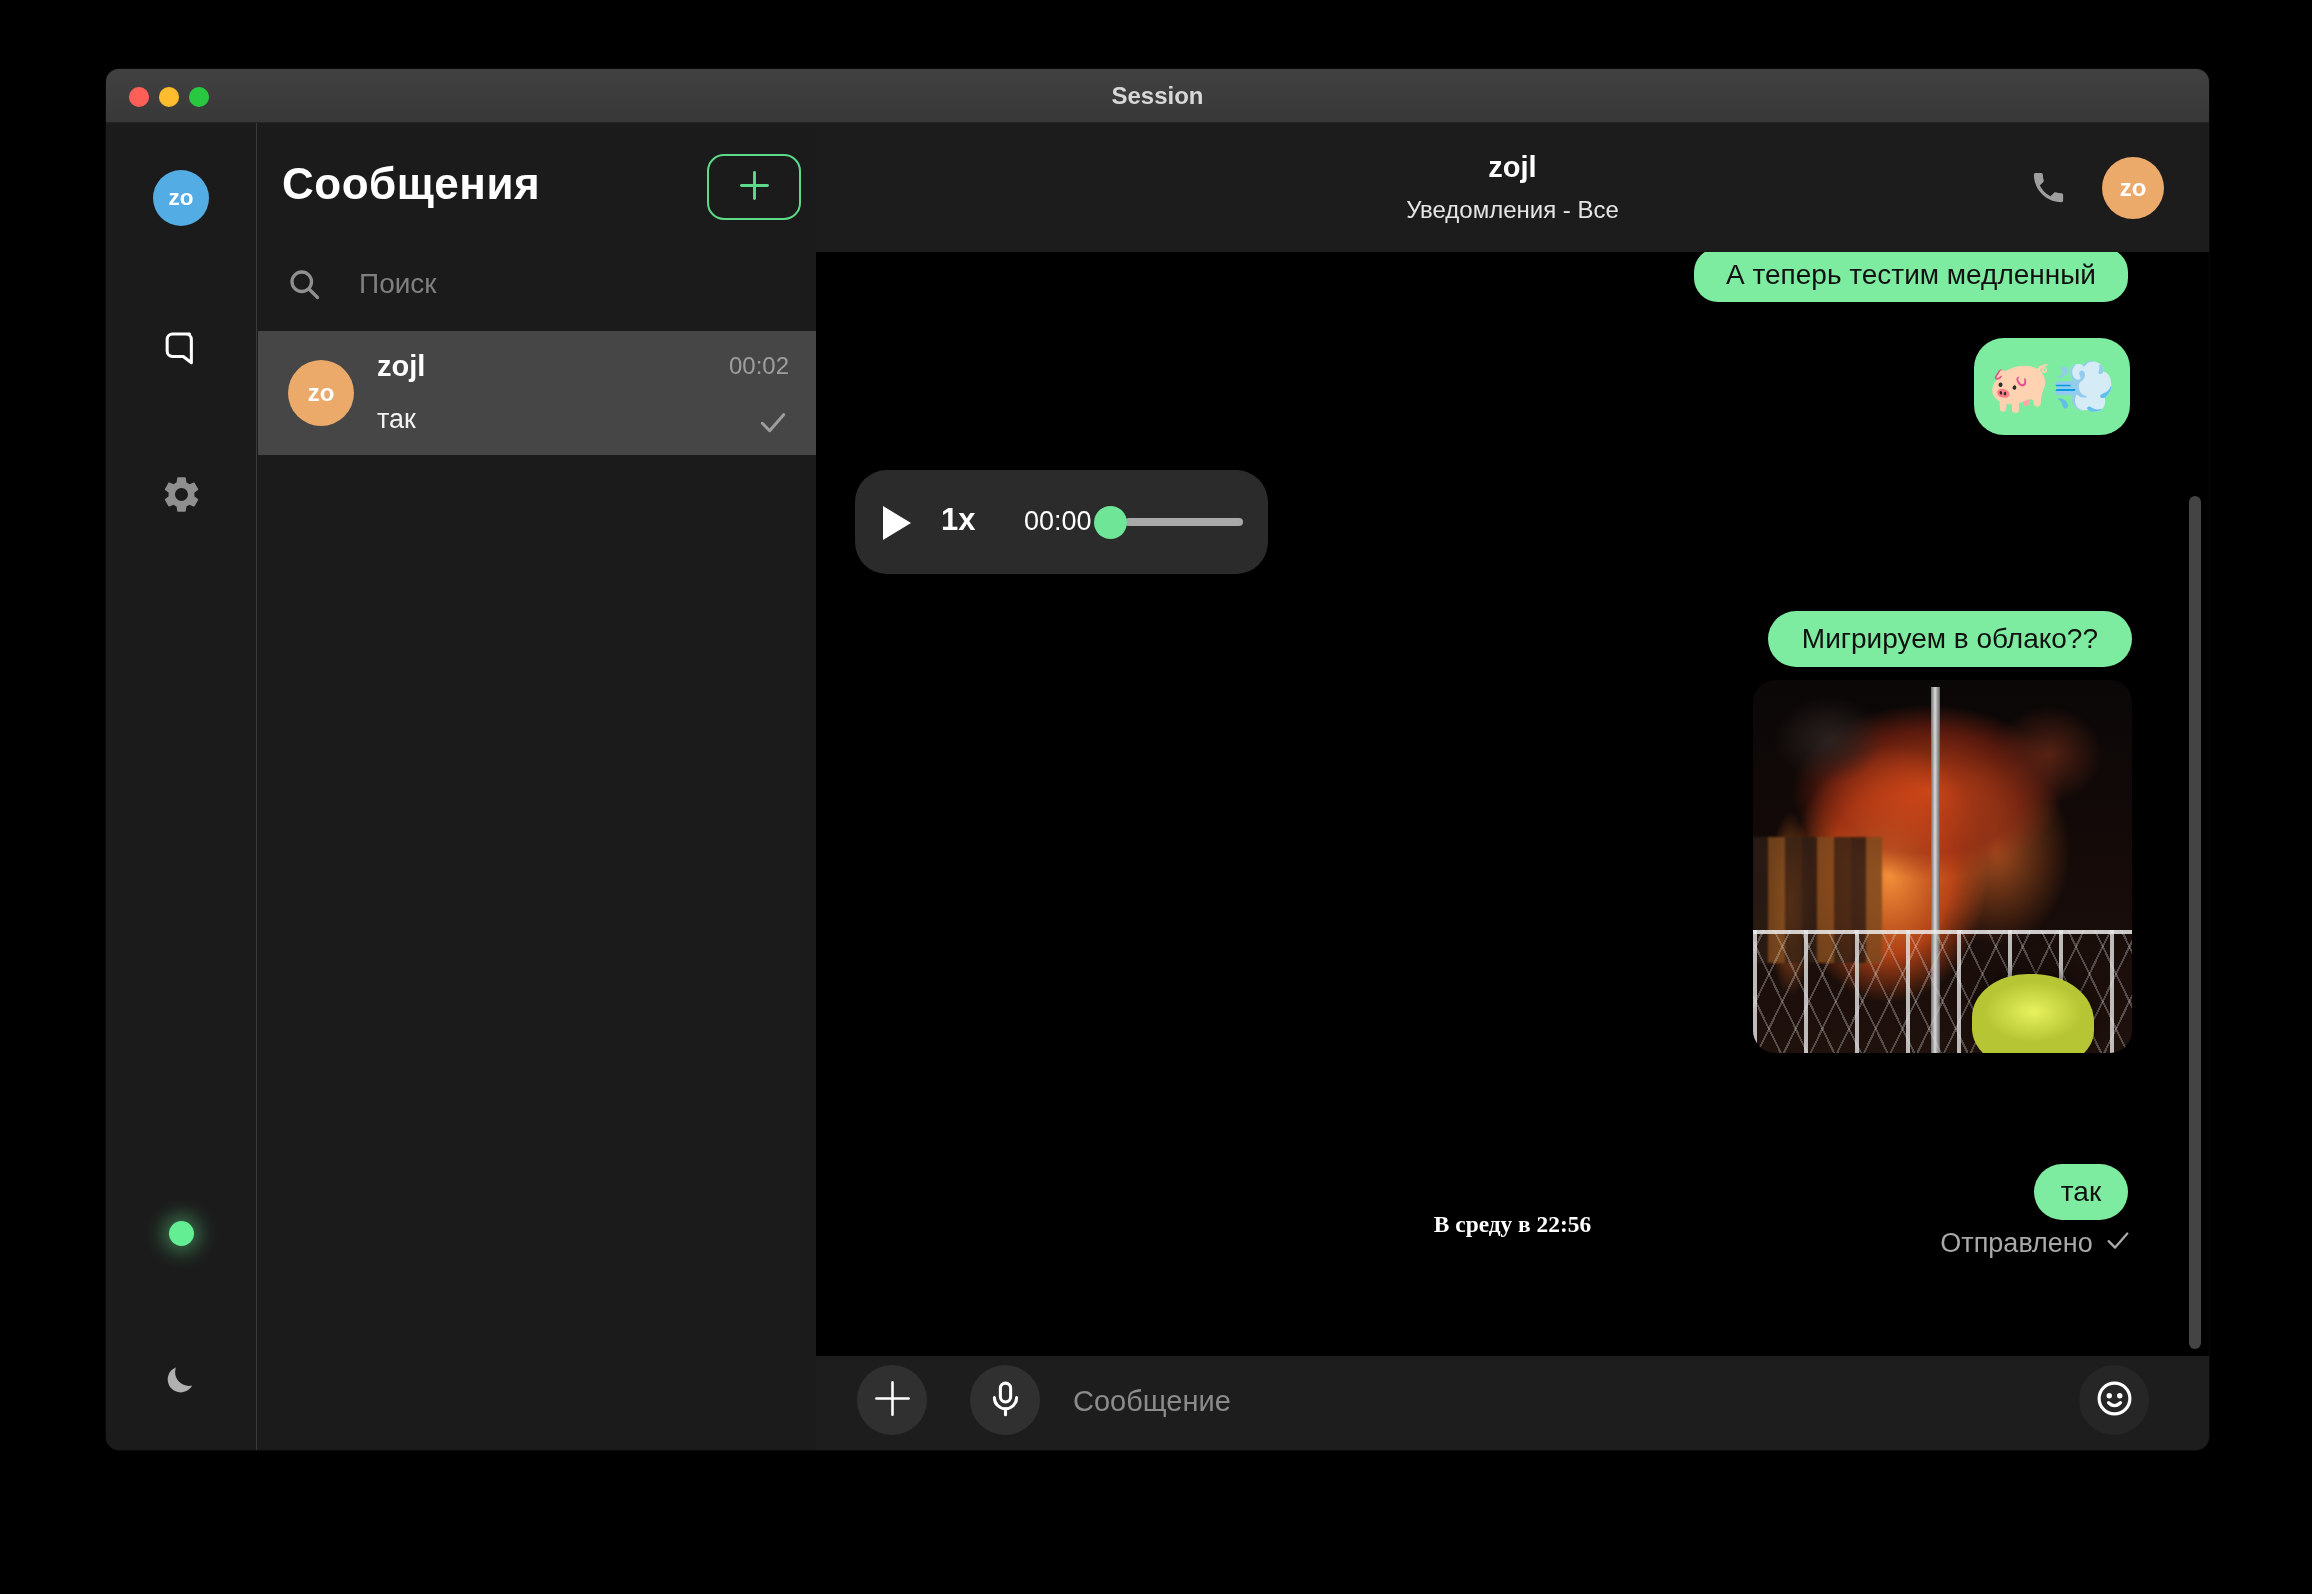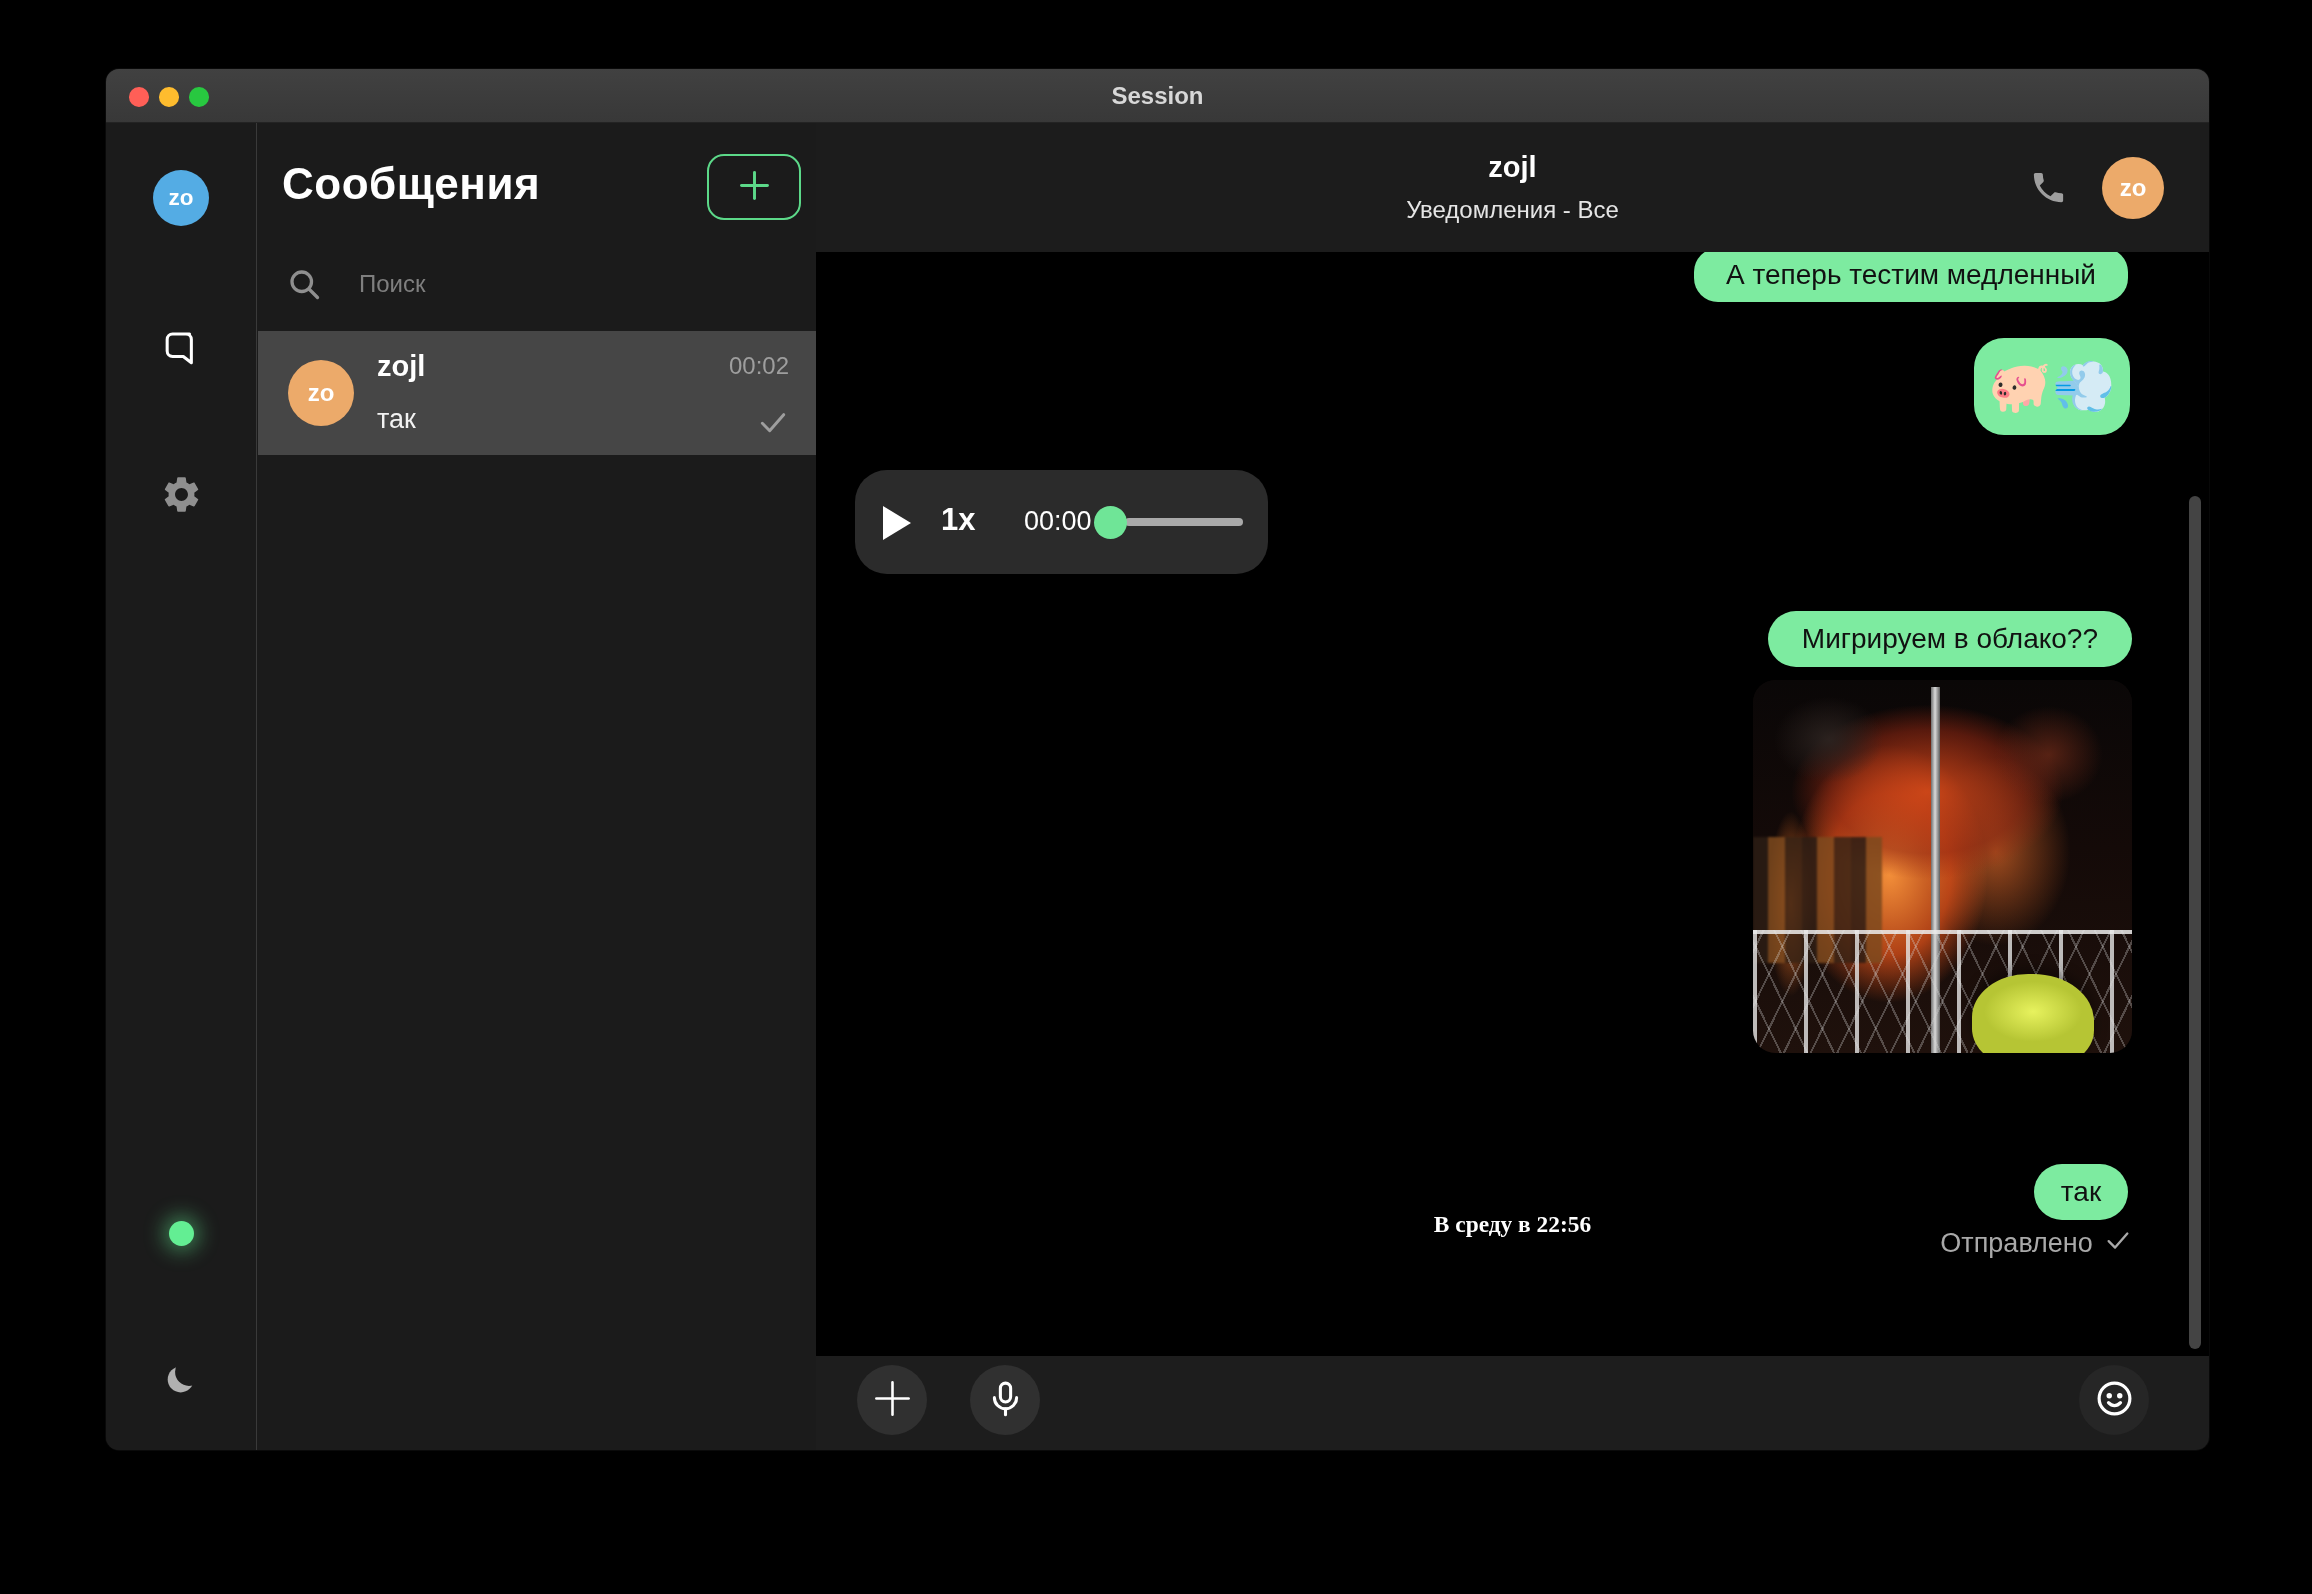--- a/index.html
+++ b/index.html
@@ -29,21 +29,21 @@
   .online-dot{position:absolute;left:63px;top:1098px;width:25px;height:25px;border-radius:50%;
     background:#63ee93;box-shadow:0 0 20.6px 5.6px rgba(99,238,147,.45);}
   .moon{position:absolute;left:58px;top:1237px;width:37px;height:37px;}
   
   .list-title{position:absolute;left:24px;top:36px;color:#fff;font-weight:bold;font-size:44px;letter-spacing:0.5px;}
   .new-conv-btn{position:absolute;right:15px;top:31px;width:94px;height:66px;border-radius:17px;
     border:2.8px solid #5cd989;background:transparent;display:flex;align-items:center;justify-content:center;cursor:pointer;}
   .search-row{position:absolute;left:0;right:0;top:131px;height:60px;}
   .search-row svg{position:absolute;left:28px;top:12px;}
   .search-input{position:absolute;left:99px;top:7.5px;width:422px;height:45px;background:transparent;border:none;outline:none;
-    color:#ddd;font-size:24px;font-family:inherit;}
+    color:#ddd;font-size:28px;font-family:inherit;}
   .search-input::placeholder{color:#7f7f7f;}
   .conv-item{position:absolute;left:0;right:0;top:208px;height:124px;background:#464646;cursor:pointer;}
   .conv-item .avatar{position:absolute;left:30px;top:29px;width:66px;height:66px;border-radius:50%;
     background:#ecaa6a;color:#fff;font-weight:bold;font-size:24px;display:flex;align-items:center;justify-content:center;}
   .conv-name{position:absolute;left:119px;top:19px;color:#fff;font-weight:bold;font-size:29px;}
   .conv-time{position:absolute;right:27px;top:20.6px;color:#9e9e9e;font-size:24px;}
   .conv-preview{position:absolute;left:119px;top:73px;color:#f2f2f2;font-size:27px;}
   .conv-check{position:absolute;right:27px;top:75px;}
   
   .chat-header{position:absolute;left:0;right:0;top:0;height:129px;background:#1c1c1c;}
@@ -255,20 +255,21 @@
       </div>
       <div class="comp-circle comp-mic">
         <span>
           <svg width="41" height="41" viewBox="0 0 24 24" fill="none" stroke="#fff" stroke-width="1.8" stroke-linecap="round">
             <rect x="9" y="3" width="6" height="11" rx="3"></rect>
             <path d="M5.5 11.5a6.5 6.5 0 0 0 13 0"></path>
             <line x1="12" y1="18" x2="12" y2="21.5"></line>
           </svg>
         </span>
       </div>
+      <input class="comp-input" type="text" placeholder="Сообщение" style="">
       <div class="comp-circle comp-emoji">
         <span>
           <svg width="45" height="45" viewBox="0 0 24 24" fill="none" stroke="#fff" stroke-width="1.7" stroke-linecap="round">
             <circle cx="12" cy="12" r="8.2"></circle>
             <circle cx="9.2" cy="10.5" r="0.6" fill="#fff"></circle>
             <circle cx="14.8" cy="10.5" r="0.6" fill="#fff"></circle>
             <path d="M8.8 14.2c1 1.1 2.2 1.6 3.2 1.6s2.2-.5 3.2-1.6"></path>
           </svg>
         </span>
       </div>

